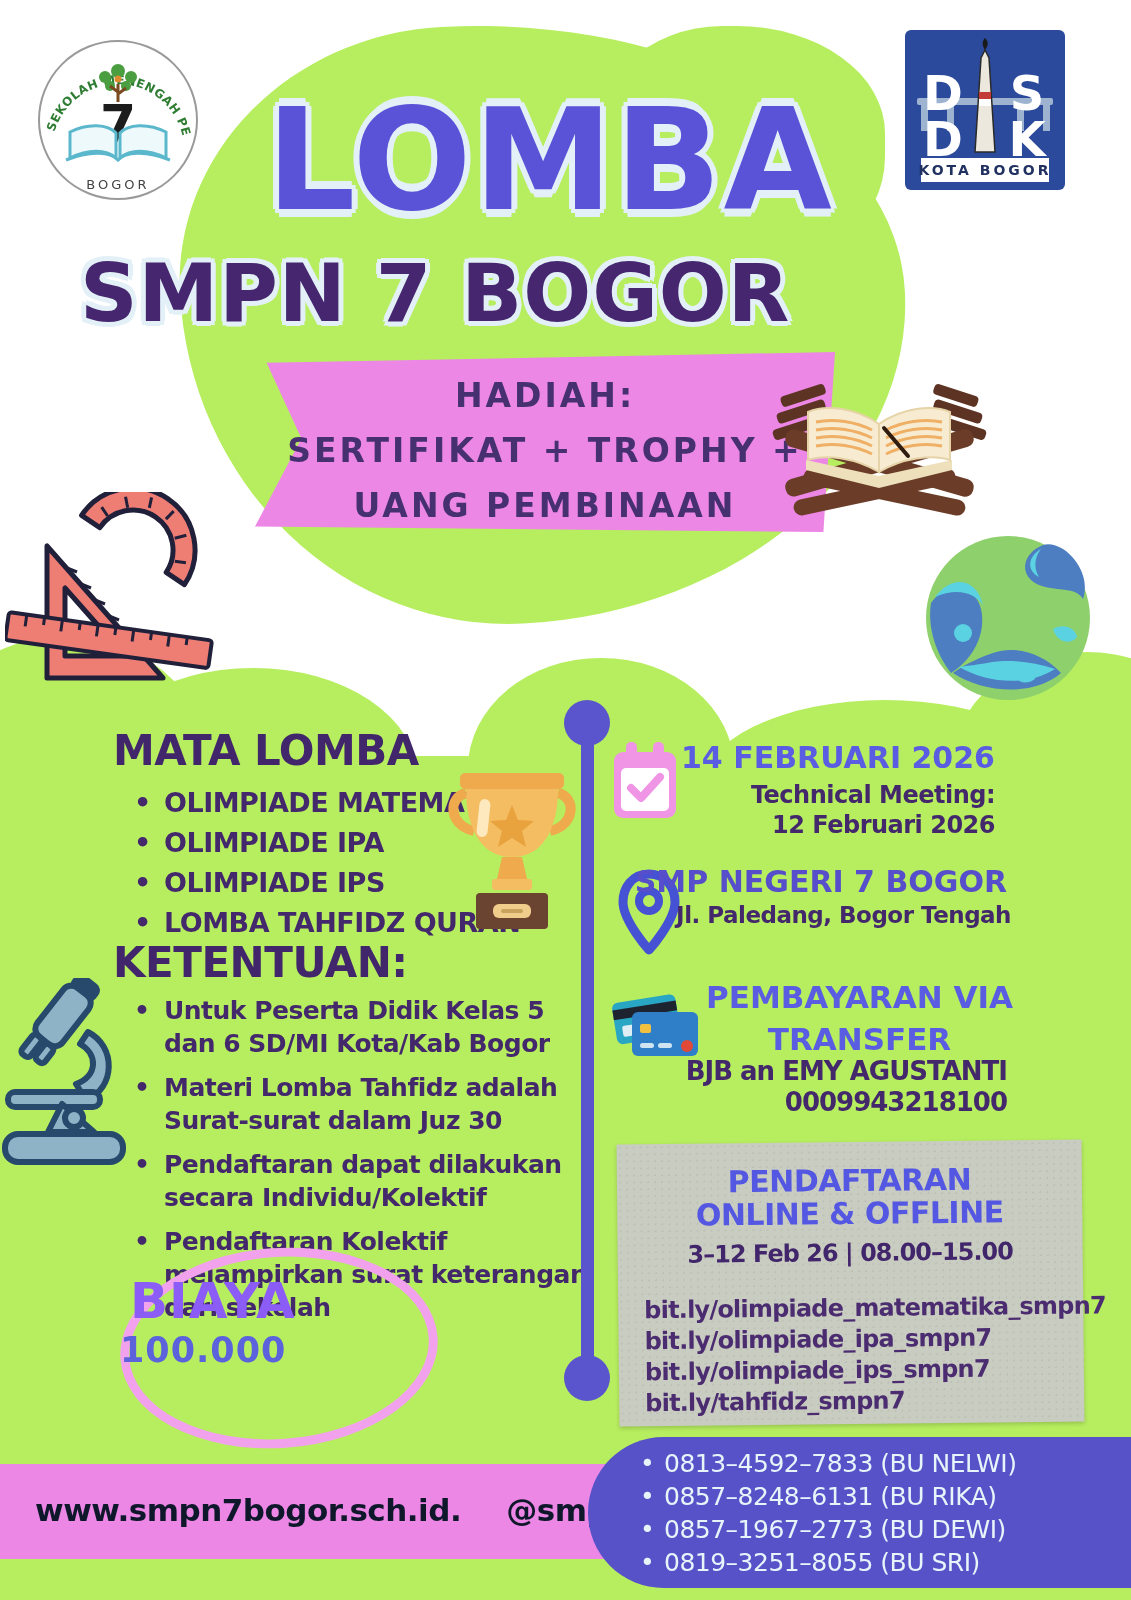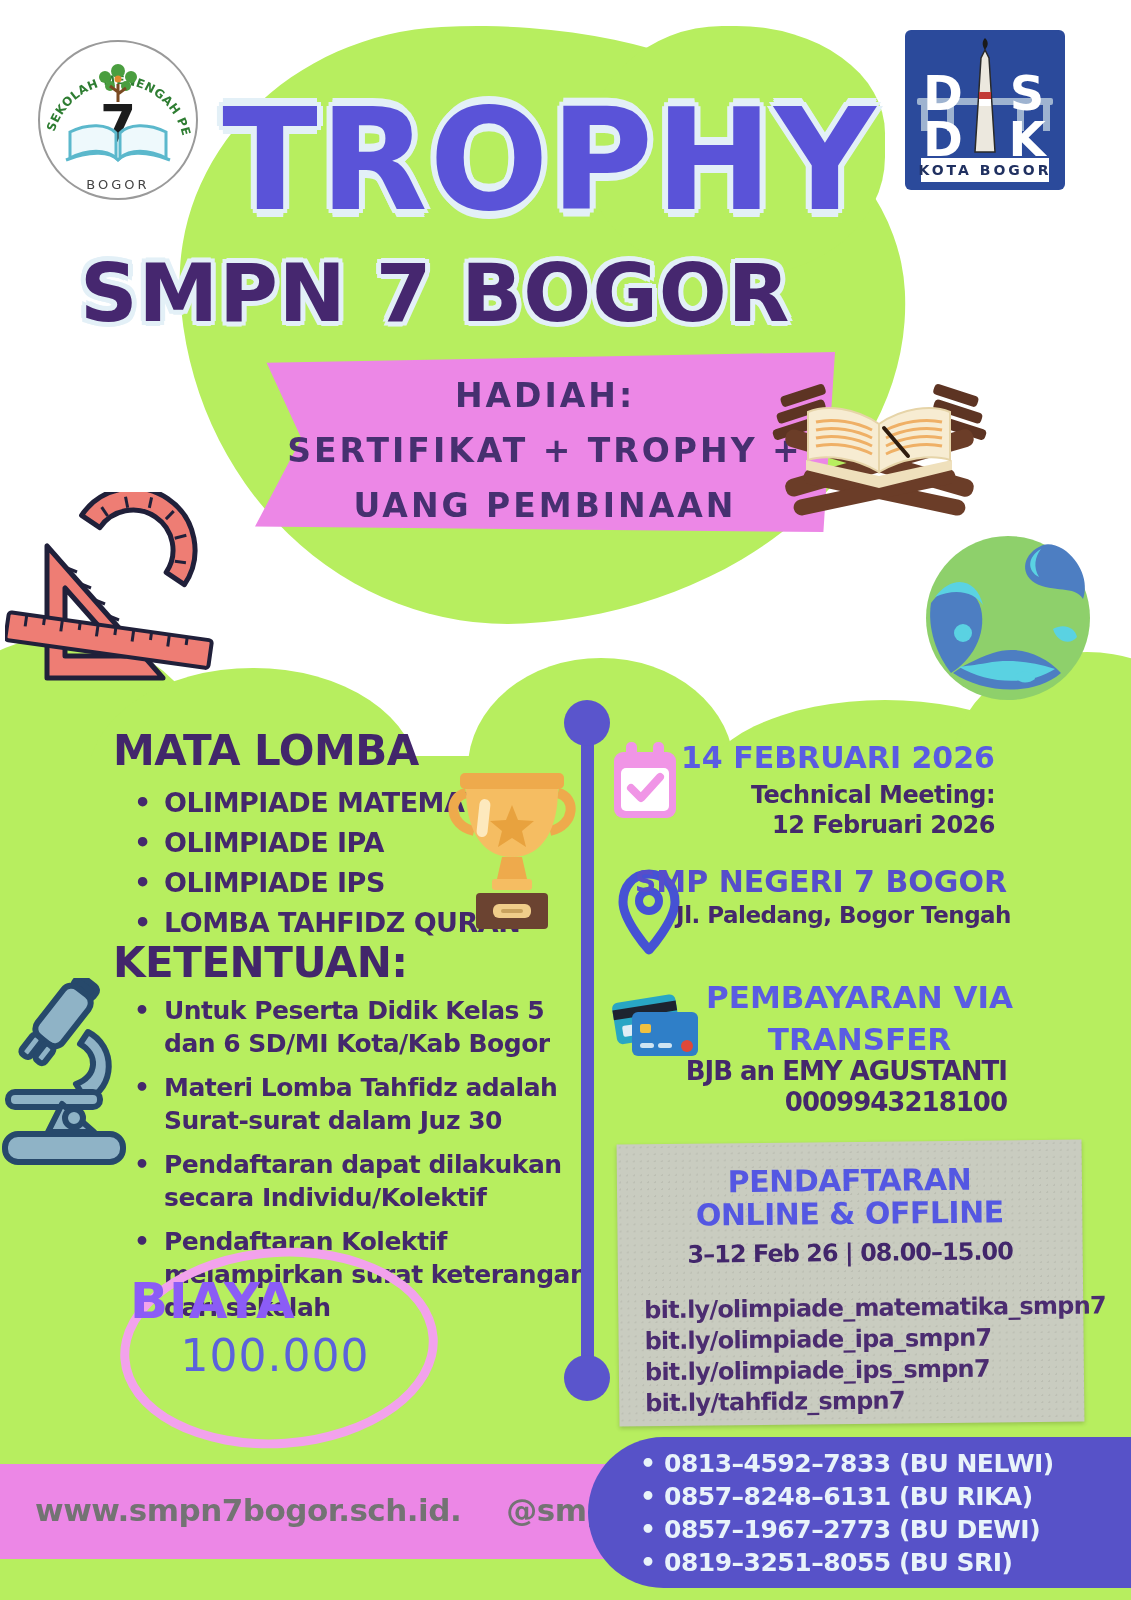--- a/index.html
+++ b/index.html
@@ -45,21 +45,21 @@
   .list li{position:relative;padding-left:36px;font-weight:800;color:#44286c;}
   .list li::before{content:"•";position:absolute;left:6px;}
   .mata-list{left:128px;top:786px;width:420px;}
   .mata-list li{font-size:27px;line-height:34px;margin-bottom:6px;letter-spacing:-0.5px;}
   .ket-heading{left:113px;top:938px;}
   .ket-list{left:128px;top:994px;width:462px;}
   .ket-list li{font-size:25px;line-height:33px;margin-bottom:11px;letter-spacing:-0.5px;}
   .biaya-oval{left:120px;top:1248px;width:300px;height:182px;border:9px solid #f2a2ec;
     border-radius:50%;transform:rotate(-4deg);}
   .biaya-label{left:130px;top:1272px;width:290px;text-align:left;font-size:50px;font-weight:800;color:#8b5cf6;letter-spacing:1px;}
-  .biaya-amount{left:120px;top:1330px;width:310px;text-align:center;font-size:44px;font-weight:400;color:#5b62dc;letter-spacing:1px;}
+  .biaya-amount{left:120px;top:1330px;width:310px;font-size:35px;font-weight:700;color:#5b62dc;letter-spacing:1px;}
   
   .tl-line{left:581px;top:722px;width:13px;height:656px;background:#5a55cc;border-radius:6px;}
   .tl-dot{width:46px;height:46px;border-radius:50%;background:#5a55cc;}
   .tl-dot.top{left:564px;top:700px;}
   .tl-dot.bottom{left:564px;top:1355px;}
   
   .r-blue{color:#5a5ce2;font-weight:800;}
   .r-purple{color:#44286c;font-weight:800;}
   .evt-date{right:136px;top:740px;font-size:30px;letter-spacing:0;}
   .evt-tm{right:136px;top:780px;font-size:24px;line-height:30px;text-align:right;letter-spacing:-0.5px;}
@@ -72,24 +72,24 @@
     transform:rotate(-0.6deg);box-shadow:0 2px 4px rgba(0,0,0,0.18);
     background-image:radial-gradient(rgba(90,90,80,0.12) 1px,transparent 1px);background-size:7px 7px;}
   .paper-head{margin:22px 0 0 0;text-align:center;font-size:30px;line-height:33px;color:#5457e2;font-weight:800;letter-spacing:-0.5px;}
   .paper-date{text-align:center;font-size:24px;margin-top:9px;color:#42266b;font-weight:800;letter-spacing:-1px;}
   .paper-links{margin:26px 0 0 26px;padding:0;list-style:none;}
   .paper-links li{font-size:24px;line-height:31px;font-weight:800;color:#4b2c70;letter-spacing:-0.8px;}
   
   .phone-box{left:588px;top:1437px;width:543px;height:151px;background:#5752c8;
     border-radius:80px 0 0 80px;display:flex;flex-direction:column;justify-content:center;padding-left:50px;box-sizing:border-box;}
   .phone-box ul{list-style:none;margin:0;padding:0;}
-  .phone-box li{position:relative;padding-left:26px;font-size:25px;line-height:33px;font-weight:700;color:#e8f3fa;letter-spacing:-0.5px;}
+  .phone-box li{position:relative;padding-left:26px;font-size:25px;line-height:33px;font-weight:400;color:#e8f3fa;letter-spacing:-0.5px;}
   .phone-box li::before{content:"•";position:absolute;left:2px;}
   .pink-band{left:0;top:1464px;width:820px;height:95px;background:#ec87e6;}
-  .footer-text{left:35px;top:1492px;display:flex;gap:45px;font-size:31px;font-weight:800;color:#737373;letter-spacing:-0.5px;}
+  .footer-text{left:35px;top:1492px;display:flex;gap:45px;font-size:31px;font-weight:800;color:#0f172a;letter-spacing:-0.5px;}
 </style>
 </head>
 <body>
 
 <div class="poster">
 
   <div class="blob blob-top abs"></div>
   <div class="blob blob-top2 abs"></div>
   <div class="blob bump b1 abs"></div>
   <div class="blob bump b2 abs"></div>
@@ -144,21 +144,21 @@
         <polygon points="76,28 80,20 84,28 90,122 70,122" fill="#ece8de" stroke="#2a2a2a" stroke-width="1.5"></polygon>
         <path d="M80,8 C85,13 82,17 80,20 C78,17 76,12 80,8 Z" fill="#1a1a1a"></path>
         <rect x="74" y="62" width="12" height="7" fill="#c23b36"></rect>
         <rect x="74" y="69" width="12" height="7" fill="#ffffff"></rect>
       </g>
       <rect x="16" y="128" width="128" height="24" fill="#ffffff"></rect>
       <text x="80" y="145" text-anchor="middle" font-size="14" font-weight="800" letter-spacing="3" fill="#203060">KOTA BOGOR</text>
     </svg>
   </div>
 
-  <div class="abs title1">TROPHY</div>
+  <div class="abs title1">LOMBA</div>
   <div class="abs title2">SMPN 7 BOGOR</div>
 
   <div class="ribbon abs"></div>
   <div class="ribbon-text abs">
     <div>HADIAH:</div>
     <div>SERTIFIKAT + TROPHY +</div>
     <div>UANG PEMBINAAN</div>
   </div>
 
   <div class="abs" style="left:772px;top:372px;">

